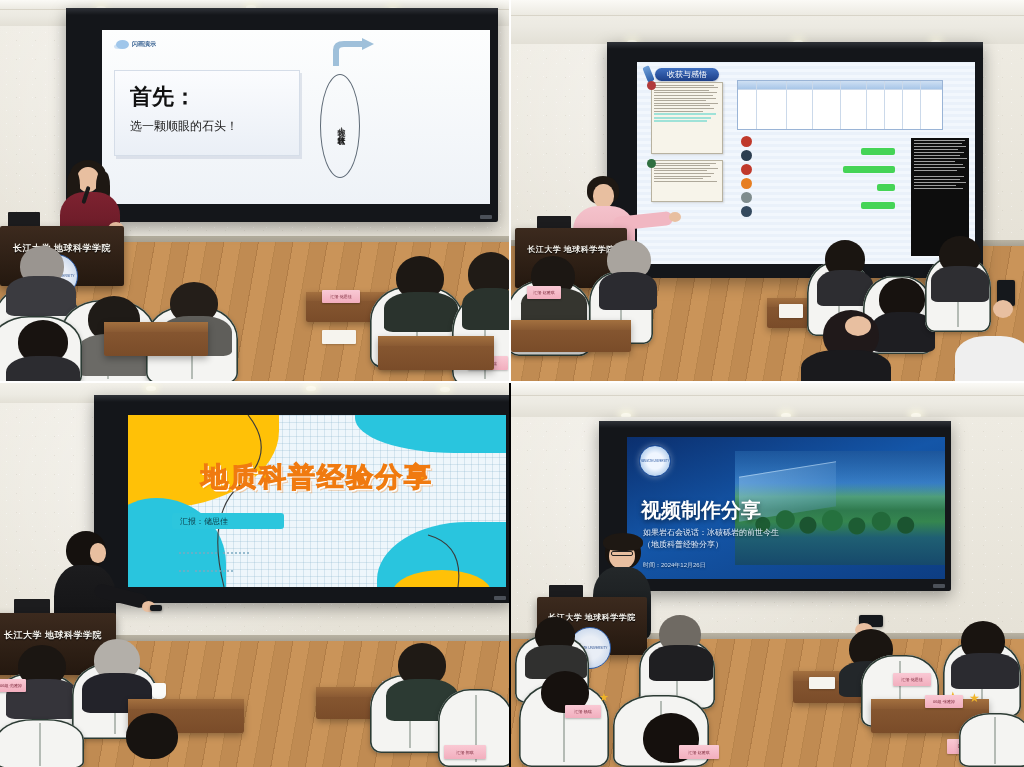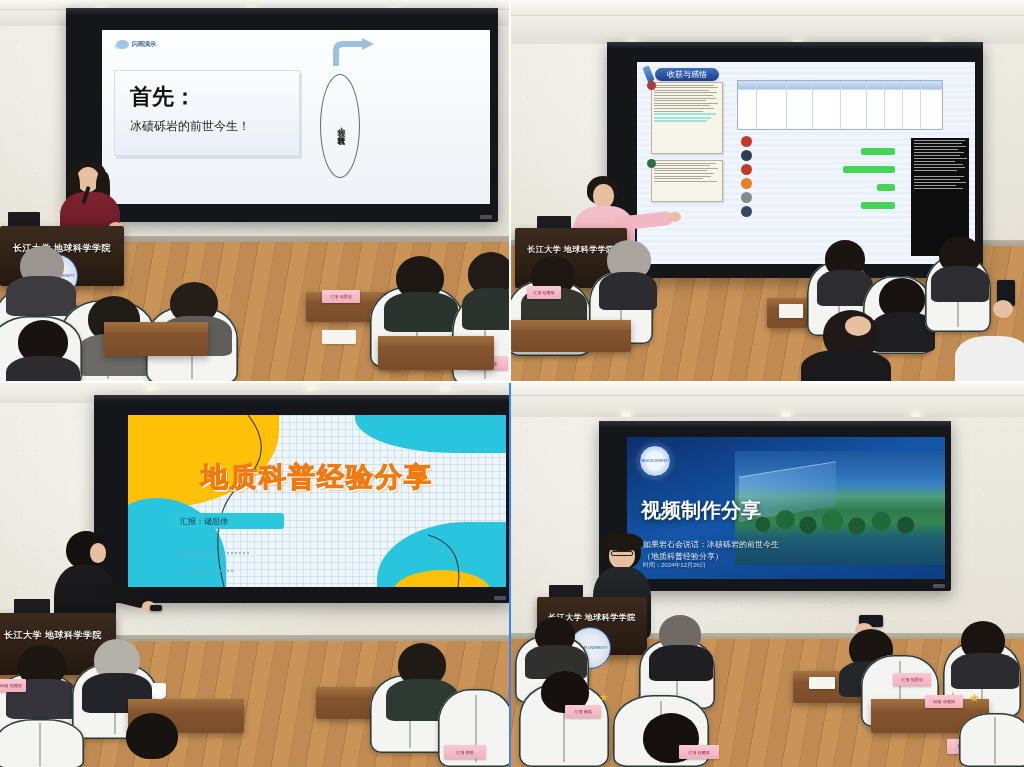--- a/index.html
+++ b/index.html
@@ -17,21 +17,21 @@
     grid-template-rows: 383px 384px;
     background: #ffffff;
   }
   .panel {
     position: relative;
     overflow: hidden;
     background: #e9e6df;
   }
   .p1 { border-right: 2px solid #fff; border-bottom: 2px solid #fff; }
   .p2 { border-bottom: 2px solid #fff; }
-  .p3 { border-right: 2px solid #3b82f6; }
+  .p3 { border-right: 2px solid #000000; }
 
   
   .room { position: absolute; inset: 0; }
   .ceiling {
     position: absolute; left: 0; right: 0; top: 0;
     background: linear-gradient(#f3f1ea, #eceae2 60%, #e3e0d6);
   }
   .ceil-strip {
     position: absolute; left: 0; right: 0;
     background: linear-gradient(#fbfaf6, #eceae2);
@@ -280,21 +280,21 @@
     background: radial-gradient(circle, #f0f6ff 38%, #bcd4ef 68%, #6f9ad0 100%);
     border: 1.4px solid #1d4e9c;
     display: flex; align-items: center; justify-content: center;
     color: #1d4e9c; overflow: hidden; box-shadow: 0 0 6px rgba(255,255,255,.35);
   }
   .s4-title {
     position: absolute; color: #fff; font-weight: 700;
     text-shadow: 0 2px 5px rgba(0,0,0,.55); white-space: nowrap;
   }
   .s4-sub { position: absolute; color: #e8f1ff; white-space: nowrap;
-            text-shadow: 0 1px 3px rgba(0,0,0,.6); margin-top: 12px; }
+            text-shadow: 0 1px 3px rgba(0,0,0,.6); }
   .s4-date { position: absolute; color: #cfe0f5; white-space: nowrap;
              text-shadow: 0 1px 2px rgba(0,0,0,.6); }
 
   .mic { position: absolute; background: #1a1a1a; border-radius: 2px; }
   .hand { position: absolute; border-radius: 50%; background: #e8bfa0; }
   .phone { position: absolute; background: #15181c; border-radius: 2px;
            box-shadow: 0 1px 3px rgba(0,0,0,.4); }
   .paper { position: absolute; background: #f6f4ee; border-radius: 1px;
            box-shadow: 0 1px 2px rgba(0,0,0,.2); }
   .cup { position: absolute; background: #fbfbf9; border-radius: 2px 2px 5px 5px;
@@ -320,21 +320,21 @@
       <div class="display" style="left:66px;top:8px;width:432px;height:214px">
         <div class="bezel-top"></div>
         <div class="screen" style="left:36px;top:22px;right:8px;bottom:18px">
           <div class="s1">
             <div class="s1-logo" style="left:14px;top:10px;font-size:6px">
               <span class="s1-logo-mark"></span>
               <span class="s1-logo-text">闪画演示</span>
             </div>
             <div class="s1-card" style="left:12px;top:40px;width:186px;height:86px"></div>
             <div class="s1-h1" style="left:28px;top:52px;font-size:22px">首先：</div>
-            <div class="s1-h2" style="left:28px;top:88px;font-size:12px">冰碛砾岩的前世今生！</div>
+            <div class="s1-h2" style="left:28px;top:88px;font-size:12px">选一颗顺眼的石头！</div>
 
             <div class="s1-arrow" style="left:230px;top:8px;width:44px;height:28px">
               <svg viewBox="0 0 44 28" width="44" height="28">
                 <path d="M4 27 L4 12 Q4 6 12 6 L32 6" stroke="#9fc0da" stroke-width="6" fill="none" stroke-linecap="round"></path>
                 <path d="M30 0 L42 6 L30 12 Z" fill="#9fc0da"></path>
               </svg>
             </div>
 
             <div class="s1-oval" style="left:218px;top:44px;width:40px;height:104px">
               <span class="s1-vtext" style="font-size:8px">就你啦！竹叶状灰岩</span>

